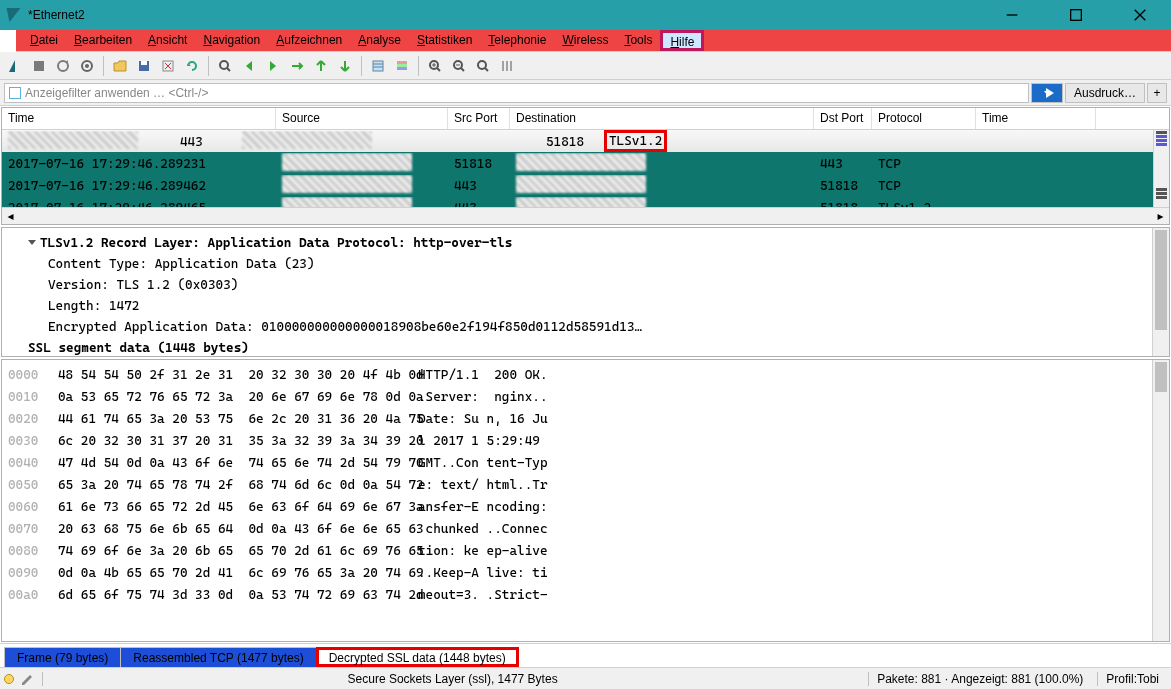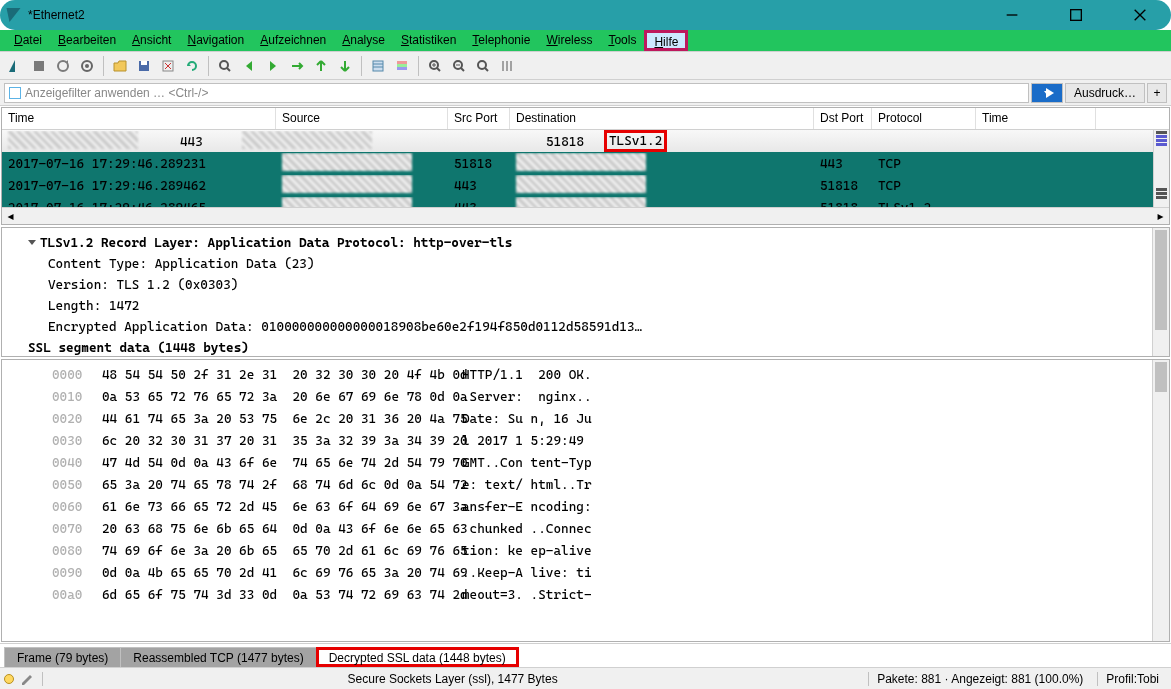--- a/index.html
+++ b/index.html
@@ -1,27 +1,27 @@
 <!DOCTYPE html>
 <html><head>
 <meta charset="utf-8">
 <style>
 * { box-sizing: border-box; margin: 0; padding: 0; }
 body { font-family: "Segoe UI", Tahoma, sans-serif; font-size: 12px; background: #fff; width: 1171px; height: 689px; overflow: hidden; display: flex; flex-direction: column; }
 
 
-.titlebar { background: #279fa8; height: 30px; display: flex; align-items: center; padding: 0 8px; color: #000; border-radius: 15px; }
+.titlebar { background: #279fa8; height: 30px; display: flex; align-items: center; padding: 0 8px; color: #000; }
 .titlebar .fin { width: 0; height: 0; border-left: 14px solid #1a6b78; border-bottom: 14px solid transparent; margin-right: 6px; transform: skewX(12deg);}
 .titlebar .title { flex: 1; font-size: 12px; }
 .titlebar .winbtns { display: flex; gap: 18px; }
 .titlebar .winbtn { width: 46px; height: 30px; display:flex; align-items:center; justify-content:center; cursor:default;}
 .winbtn svg { stroke:#000; stroke-width:1; fill:none;}
 
 
-.menubar { background:#22c55e; border-bottom:1px solid #d0d0d0; height:22px; display:flex; align-items:stretch; padding:0 6px; font-size:12px;}
+.menubar { background:#ef4444; border-bottom:1px solid #d0d0d0; height:22px; display:flex; align-items:stretch; padding:0 6px; font-size:12px;margin-left:16px;}
 .menuitem { padding:3px 8px; cursor:default;}
 .menuitem u { text-decoration: underline;}
 .menuitem.active { background:#cde8ff; border:3px solid #be185d; padding:2px 7px;}
 
 
 .toolbar { background:#f0f0f0; border-bottom:1px solid #d0d0d0; height:28px; display:flex; align-items:center; padding:2px 4px; gap:2px;}
 .tbtn { width:22px; height:22px; display:flex; align-items:center; justify-content:center; border:1px solid transparent; }
 .tsep { width:1px; height:20px; background:#c0c0c0; margin:0 3px;}
 
 
@@ -54,31 +54,31 @@
 
 
 .details{border:1px solid #b0b0b0;margin:1px;height:130px;overflow:auto;font-family:"Cascadia Mono","Consolas",monospace;font-size:13px;padding:4px 6px;line-height:21px;position:relative;}
 .details .caret{display:inline-block;width:0;height:0;border-top:5px solid #555;border-left:4px solid transparent;border-right:4px solid transparent;margin:0 4px 2px 0;}
 .details .ind1{padding-left:40px;}
 .details .ind2{padding-left:20px;font-weight:bold;}
 .details .sbv{position:absolute;right:0;top:0;bottom:0;width:17px;background:#f0f0f0;border-left:1px solid #d0d0d0;}
 
 
 .hexpane{border:1px solid #b0b0b0;margin:1px;flex:1;overflow:hidden;position:relative;font-family:"Cascadia Mono","Consolas",monospace;font-size:13px;line-height:22px;}
-.hexlines{padding:4px 6px;margin-left:44px;}
+.hexlines{padding:4px 6px;}
 .hexline{display:flex;white-space:pre;}
 .off{color:#b0b0b0;width:50px;}
 .hx{width:360px;}
 .asc{color:#000;}
 .hexpane .sbv{position:absolute;right:0;top:0;bottom:0;width:17px;background:#f0f0f0;border-left:1px solid #d0d0d0;}
 .sbv .thumb{background:#c0c0c0;position:absolute;left:2px;right:2px;}
 
 
 .btabs{height:24px;background:#fff;display:flex;align-items:stretch;border-top:1px solid #d0d0d0;padding-left:4px;}
-.btab{border:1px solid #c0c0c0;border-top-left-radius:0;border-bottom:none;background:#a3a3a3;padding:3px 12px;margin-top:3px;margin-right:-1px;font-size:12px;}
+.btab{border:1px solid #c0c0c0;border-top-left-radius:0;border-bottom:none;background:#1d4ed8;padding:3px 12px;margin-top:3px;margin-right:-1px;font-size:12px;}
 .btab.redsel{border:3px solid #e60000;background:#fff;padding:1px 10px;}
 
 
 .status{height:22px;background:#f0f0f0;border-top:1px solid #d0d0d0;display:flex;align-items:center;font-size:12px;padding:0 4px;gap:6px;}
 .status .bullet{width:10px;height:10px;border-radius:50%;background:#ffd860;border:1px solid #b89020;}
 .status .sec{flex:1;border-left:1px solid #c0c0c0;padding:0 8px;text-align:center;}
 .status .sec:first-of-type{border-left:none;}
 
 
 .ic{width:16px;height:16px;}

